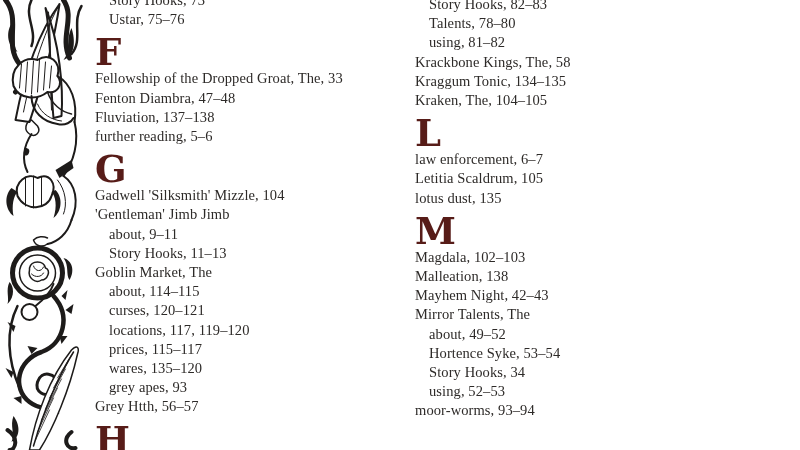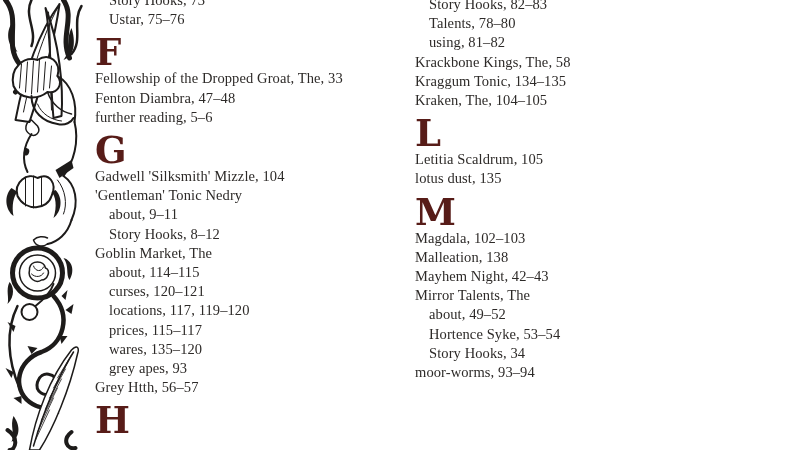--- a/index.html
+++ b/index.html
@@ -124,49 +124,52 @@
       <path d="M12,416 C8,426 14,434 10,442 C20,436 18,424 12,416 Z" fill="#1d1b1a" stroke="none"></path>
     </g>
   </svg>
 
   <div class="col col-left">
       <div class="entry sub">Story Hooks, 73</div>
       <div class="entry sub">Ustar, 75–76</div>
       <div class="letter">F</div>
       <div class="entry">Fellowship of the Dropped Groat, The, 33</div>
       <div class="entry">Fenton Diambra, 47–48</div>
+      <div class="entry">Fluviation, 137–138</div>
       <div class="entry">further reading, 5–6</div>
       <div class="letter">G</div>
       <div class="entry">Gadwell 'Silksmith' Mizzle, 104</div>
-      <div class="entry">'Gentleman' Tonic Nedry</div>
+      <div class="entry">'Gentleman' Jimb Jimb</div>
       <div class="entry sub">about, 9–11</div>
-      <div class="entry sub">Story Hooks, 8–12</div>
+      <div class="entry sub">Story Hooks, 11–13</div>
       <div class="entry">Goblin Market, The</div>
       <div class="entry sub">about, 114–115</div>
       <div class="entry sub">curses, 120–121</div>
       <div class="entry sub">locations, 117, 119–120</div>
       <div class="entry sub">prices, 115–117</div>
       <div class="entry sub">wares, 135–120</div>
       <div class="entry sub">grey apes, 93</div>
       <div class="entry">Grey Htth, 56–57</div>
       <div class="letter">H</div>
     </div>
   <div class="col col-right">
       <div class="entry sub">Story Hooks, 82–83</div>
       <div class="entry sub">Talents, 78–80</div>
       <div class="entry sub">using, 81–82</div>
       <div class="entry">Krackbone Kings, The, 58</div>
       <div class="entry">Kraggum Tonic, 134–135</div>
       <div class="entry">Kraken, The, 104–105</div>
       <div class="letter">L</div>
+      <div class="entry">law enforcement, 6–7</div>
       <div class="entry">Letitia Scaldrum, 105</div>
       <div class="entry">lotus dust, 135</div>
       <div class="letter">M</div>
       <div class="entry">Magdala, 102–103</div>
       <div class="entry">Malleation, 138</div>
       <div class="entry">Mayhem Night, 42–43</div>
       <div class="entry">Mirror Talents, The</div>
       <div class="entry sub">about, 49–52</div>
       <div class="entry sub">Hortence Syke, 53–54</div>
       <div class="entry sub">Story Hooks, 34</div>
+      <div class="entry sub">using, 52–53</div>
       <div class="entry">moor-worms, 93–94</div>
     </div>
 </div>
 
 </body></html>

